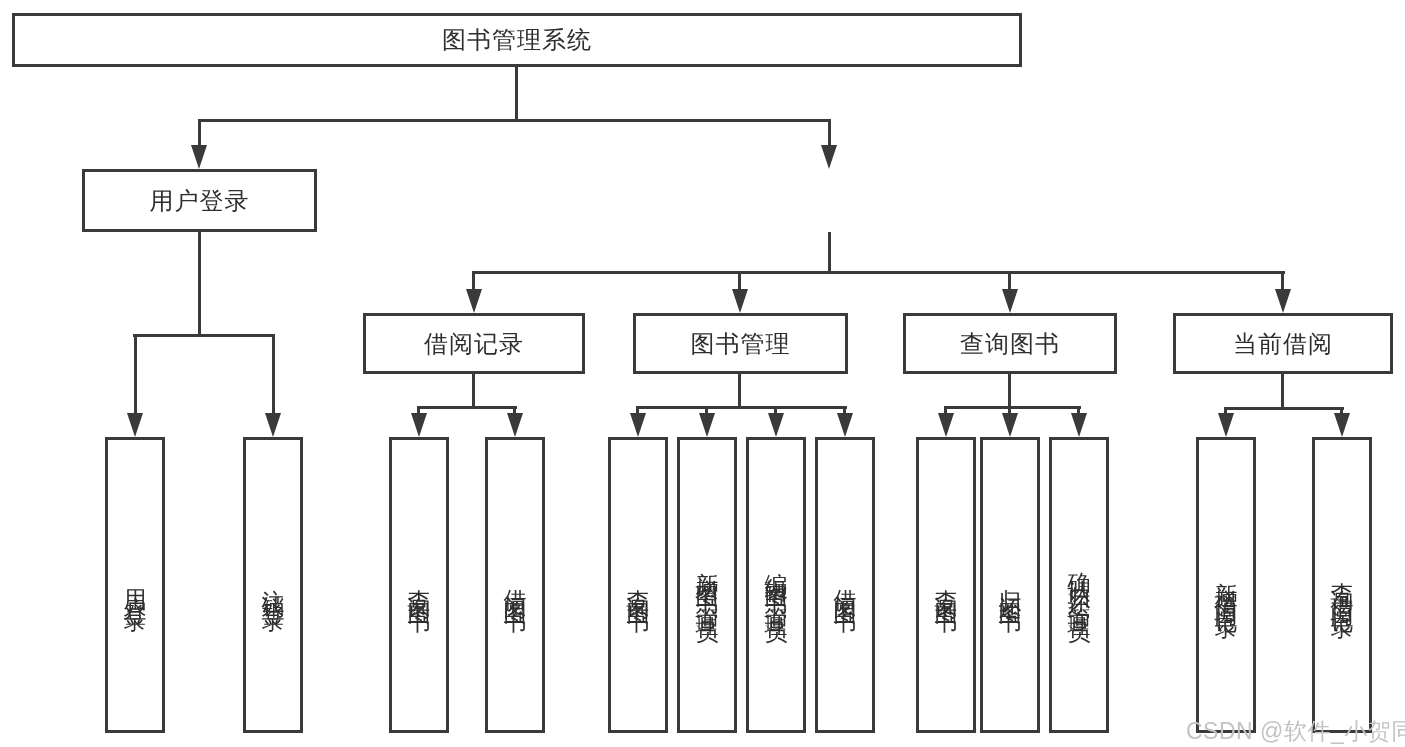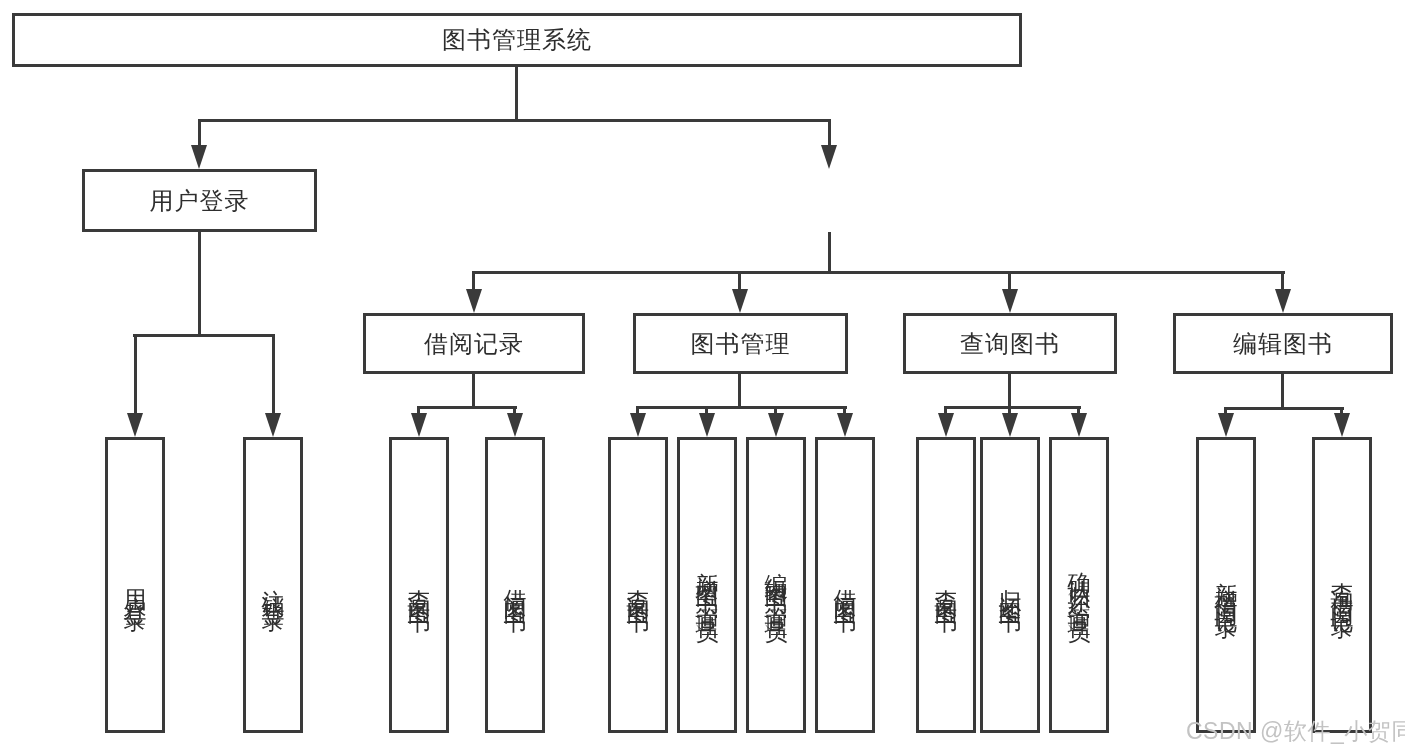--- a/index.html
+++ b/index.html
@@ -57,21 +57,21 @@
   <i class="ln" style="left:738px;top:271px;width:3px;height:20px;"></i>
   <i class="ah" style="left:732px;top:289px;"></i>
   <i class="ln" style="left:1008px;top:271px;width:3px;height:20px;"></i>
   <i class="ah" style="left:1002px;top:289px;"></i>
   <i class="ln" style="left:1281px;top:271px;width:3px;height:20px;"></i>
   <i class="ah" style="left:1275px;top:289px;"></i>
 
   <div class="box" style="left:363px;top:313px;width:222px;height:61px;">借阅记录</div>
   <div class="box" style="left:633px;top:313px;width:215px;height:61px;">图书管理</div>
   <div class="box" style="left:903px;top:313px;width:214px;height:61px;">查询图书</div>
-  <div class="box" style="left:1173px;top:313px;width:220px;height:61px;">编辑图书</div>
+  <div class="box" style="left:1173px;top:313px;width:220px;height:61px;">当前借阅</div>
 
   <i class="ln" style="left:472px;top:374px;width:3px;height:33px;"></i>
   <i class="ln" style="left:417px;top:406px;width:100px;height:3px;"></i>
   <i class="ln" style="left:417px;top:406px;width:3px;height:9px;"></i>
   <i class="ah" style="left:411px;top:413px;"></i>
   <i class="ln" style="left:513px;top:406px;width:3px;height:9px;"></i>
   <i class="ah" style="left:507px;top:413px;"></i>
 
   <i class="ln" style="left:738px;top:374px;width:3px;height:33px;"></i>
   <i class="ln" style="left:636px;top:406px;width:211px;height:3px;"></i>

